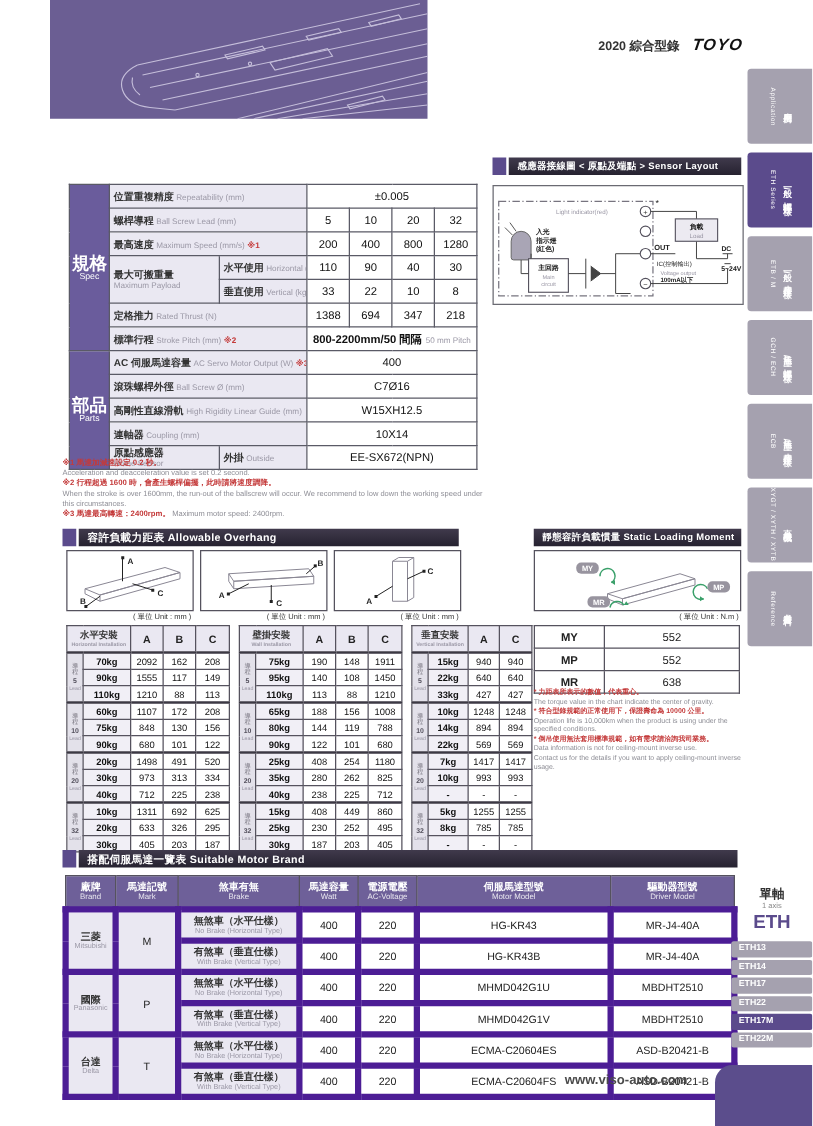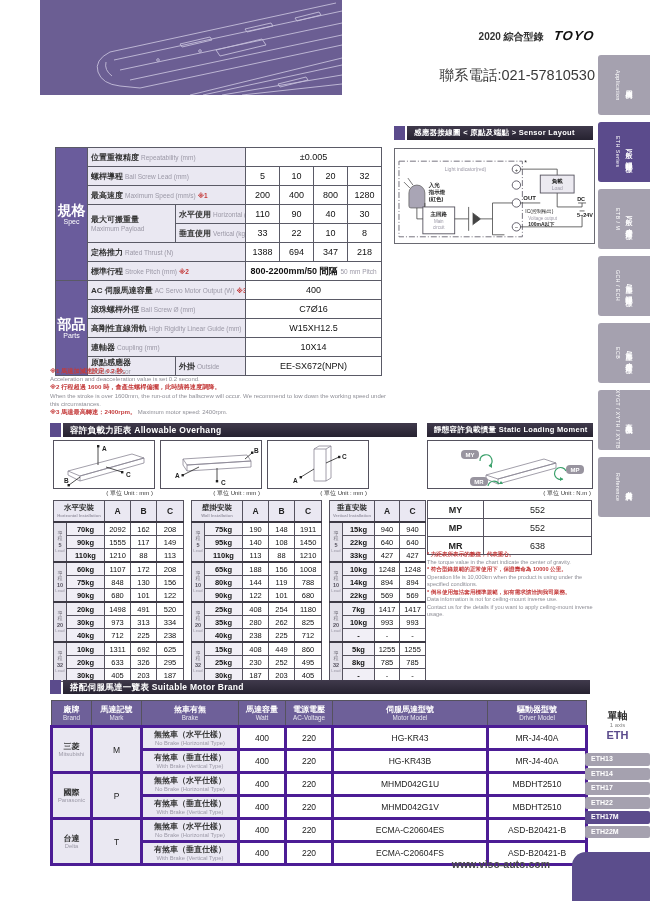--- a/index.html
+++ b/index.html
@@ -66,35 +66,35 @@
   .stat .sk{font-size:9px;font-weight:bold;}
   .stat .sv{font-size:9px;}
   .snotes{font-size:5.6px;line-height:1.35;color:#8e8e96;}
   .snotes .fz{color:#c43a3a;font-weight:bold;}
 
   
   .motor{width:535px;}
   .motor th{background:#6e6099;color:#fff;border:1px solid #55525e;height:24px;padding:0;}
   .motor th .zh{font-size:8px;font-weight:bold;line-height:1.25;}
   .motor th .en{font-size:6.3px;font-weight:normal;opacity:.85;line-height:1.1;}
-  .motor td{border:3px solid #4c1d95;height:20px;text-align:center;font-size:8.5px;background:#fff;padding:0 2px;overflow:hidden;}
+  .motor td{border:5px solid #4c1d95;height:20px;text-align:center;font-size:8.5px;background:#fff;padding:0 2px;overflow:hidden;}
   .motor td.shade{background:#eae8f2;}
   .motor .bzh{font-size:8px;font-weight:bold;color:#333;line-height:1.2;}
   .motor .ben{font-size:5.8px;color:#9b98a6;line-height:1.1;}
 
   
   .tab{left:598px;width:52px;height:60px;background:#a5a1af;color:#fff;border-radius:3px 0 0 3px;
        display:flex;flex-direction:row;align-items:center;justify-content:center;gap:3px;cursor:pointer;}
   .tab.active{background:#5b4b8c;}
   .tab .vzh{writing-mode:vertical-rl;font-size:7px;font-weight:bold;letter-spacing:1px;}
   .tab .ven{writing-mode:vertical-rl;font-size:5.2px;letter-spacing:.5px;}
   .axisblk{left:585px;top:710px;width:65px;text-align:center;line-height:1.2;}
   .axisblk .a1{font-size:10px;font-weight:bold;color:#333;}
   .axisblk .a2{font-size:6px;color:#888;}
-  .axisblk .a3{font-size:11px;font-weight:bold;color:#5b4b8c;}
+  .axisblk .a3{font-size:15px;font-weight:bold;color:#5b4b8c;}
   .mtab{left:585px;width:65px;height:12.5px;background:#a5a1af;color:#fff;border-radius:2px;
         font-size:7px;font-weight:bold;line-height:12.5px;padding-left:6px;box-sizing:border-box;cursor:pointer;}
   .mtab.active{background:#5b4b8c;}
   .corner{left:572px;top:852px;width:78px;height:49px;background:#5b4d8c;border-radius:14px 0 0 0;}
   .site{left:400px;top:858px;width:150px;text-align:right;font-size:10.5px;font-weight:bold;color:#4a4a4a;}
 
   svg text{font-family:"Liberation Sans","DejaVu Sans",sans-serif;}
 </style>
 </head>
 <body>
@@ -123,21 +123,20 @@
           <path d="M202,95 L302,84"></path>
         <path d="M238,84 l28,-7 l2,3 l-28,7 z"></path>
       </g>
     </svg>
   </div>
 
   <div class="abs cat-line">
     <span>2020 綜合型錄</span>
     <span class="toyo">TOYO</span>
   </div>
-  <div class="abs phone">聯系電話:021-57810530</div>
 
 
   <table class="abs spec" style="left:55px;top:147px;">
     <colgroup>
         <col style="width:32px">
         <col style="width:88px">
         <col style="width:70px">
       <col style="width:34px">
         <col style="width:34px">
         <col style="width:34px">
@@ -287,21 +286,21 @@
       <text x="163" y="34" font-size="5.5" font-weight="bold" fill="#222" text-anchor="middle">負載</text>
       <text x="163" y="41" font-size="5" fill="#9b98a6" text-anchor="middle">Load</text>
       <text x="191" y="52" font-size="5.5" font-weight="bold" fill="#222" text-anchor="end">DC</text>
       <text x="199" y="68" font-size="5.5" font-weight="bold" fill="#222" text-anchor="end">5~24V</text>
       <text x="131" y="64" font-size="5" fill="#222">IC(控制輸出)</text>
       <text x="134" y="71" font-size="4.5" fill="#9b98a6">Voltage output</text>
       <text x="134" y="77" font-size="5" font-weight="bold" fill="#222">100mA以下</text>
     </svg>
   </div>
 
-  <div class="abs sec-head" style="left:50px;top:423px;width:367px;">
+  <div class="abs sec-head" style="left:50px;top:423px;width:317px;">
     <span class="sq"></span>
     <span class="bar">容許負載力距表 Allowable Overhang</span>
   </div>
   <div class="abs sec-head" style="left:427px;top:423px;width:166px;">
     <span class="bar small">靜態容許負載慣量 Static Loading Moment</span>
   </div>
 
   <div class="abs diag" style="left:53px;top:440px;width:100px;height:47px;">
     <svg width="100" height="47" viewBox="0 0 100 47">
       <g stroke="#8a8794" stroke-width="0.8" fill="none">

